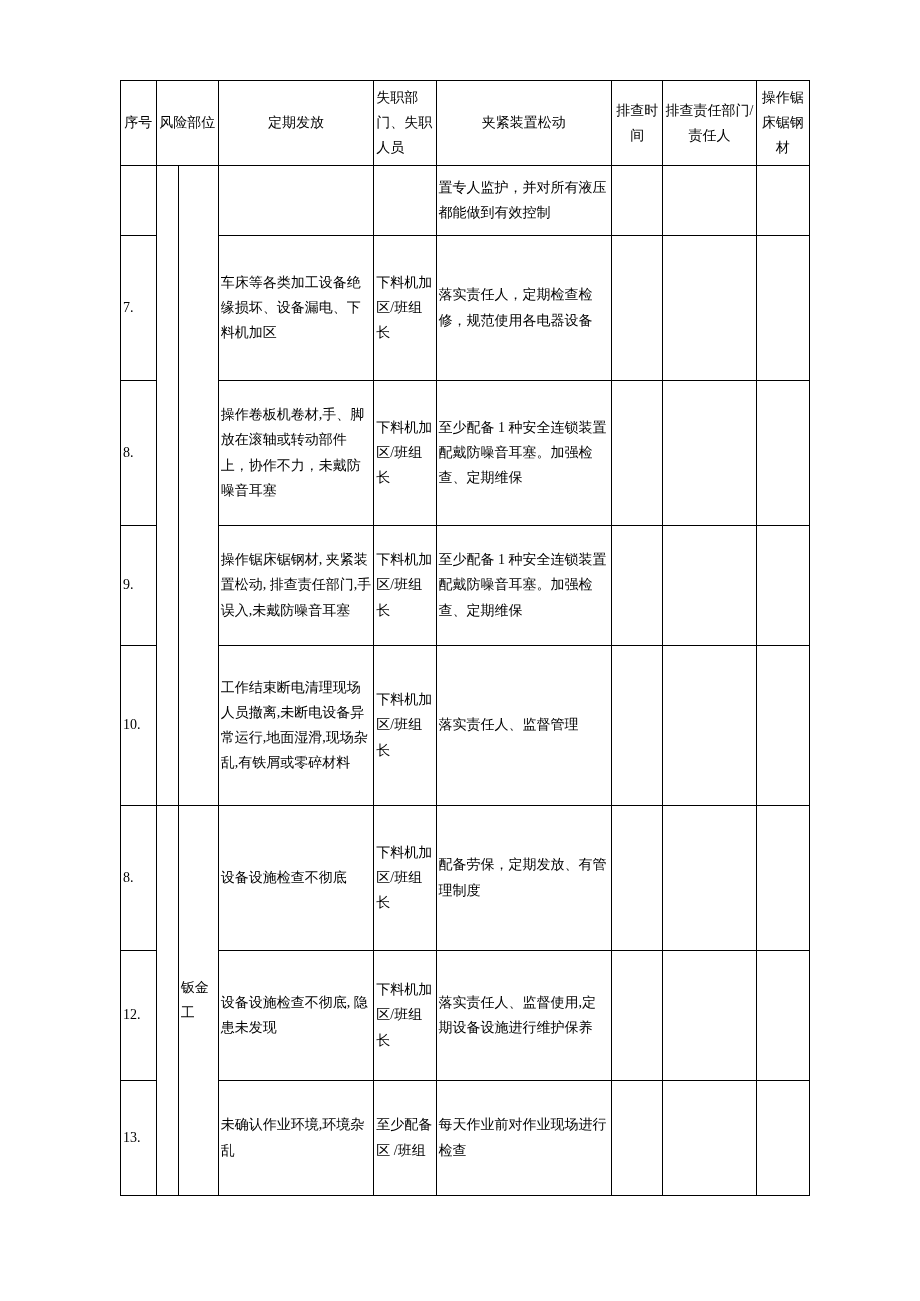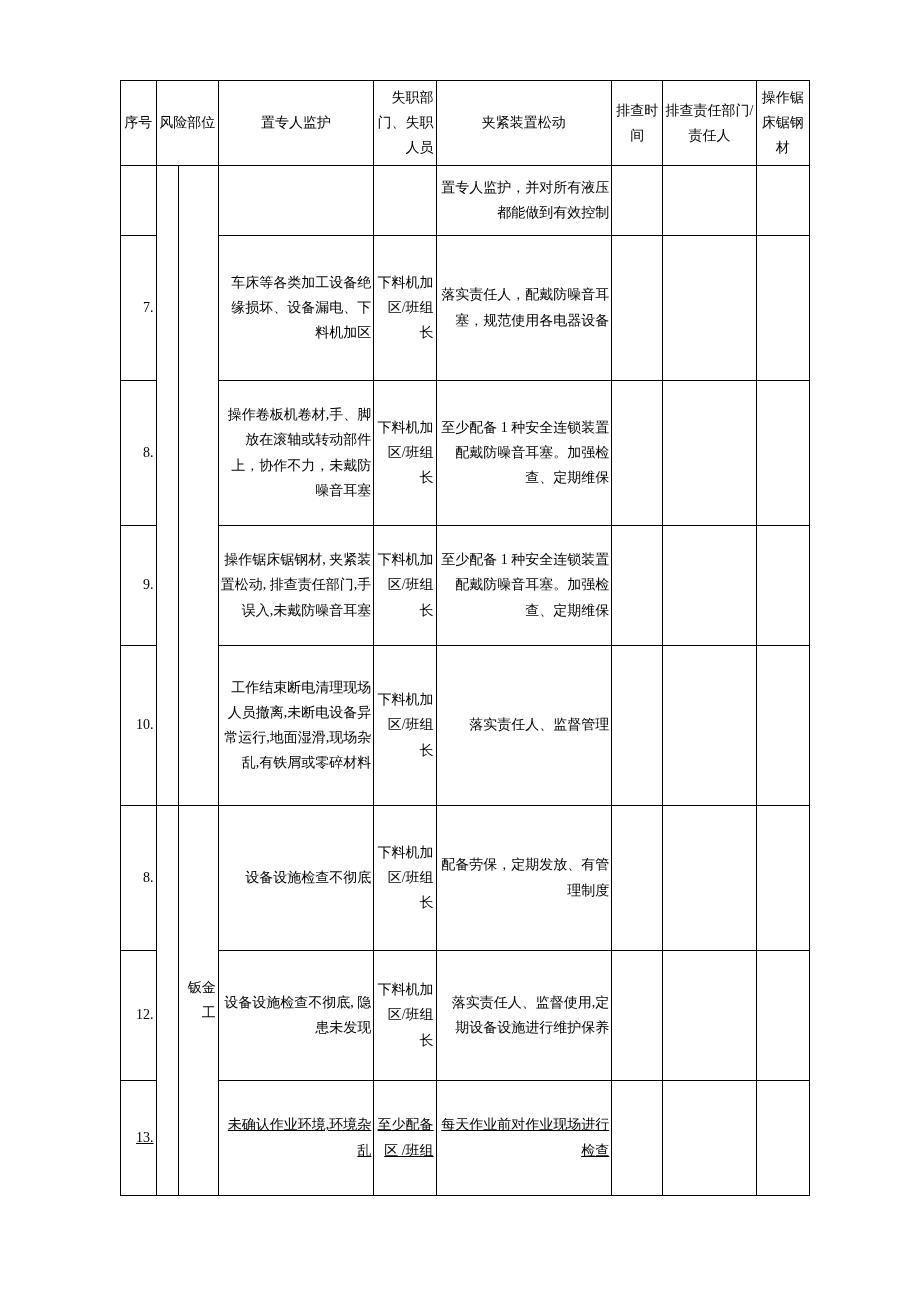--- a/index.html
+++ b/index.html
@@ -33,21 +33,21 @@
   th { text-align: center; }
   .col-seq   { width: 32px; }
   .col-loc-a { width: 20px; }
   .col-loc-b { width: 36px; }
   .col-risk  { width: 140px; }
   .col-dept  { width: 56px; }
   .col-ctrl  { width: 158px; }
   .col-time  { width: 46px; }
   .col-resp  { width: 84px; }
   .col-stat  { width: 48px; }
-  .tl { text-align: right; }
+  .tl { text-align: left; }
 </style>
 </head>
 <body>
 
 <div class="page">
   <table>
     <colgroup>
       <col class="col-seq">
       <col class="col-loc-a">
       <col class="col-loc-b">
@@ -55,21 +55,21 @@
       <col class="col-dept">
       <col class="col-ctrl">
       <col class="col-time">
       <col class="col-resp">
       <col class="col-stat">
     </colgroup>
     <thead>
       <tr>
         <th>序号</th>
         <th colspan="2">风险部位</th>
-        <th>置专人监护</th>
+        <th>定期发放</th>
         <th class="tl">失职部门、失职人员</th>
         <th>夹紧装置松动</th>
         <th>排查时间</th>
         <th>排查责任部门/责任人</th>
         <th>操作锯床锯钢材</th>
       </tr>
     </thead>
     <tbody>
 
       <tr style="height:70px;margin-left:28px;">
@@ -81,21 +81,21 @@
         <td class="tl">置专人监护，并对所有液压都能做到有效控制</td>
         <td></td>
         <td></td>
         <td></td>
       </tr>
 
       <tr style="height:145px;">
         <td class="tl">7.</td>
         <td class="tl">车床等各类加工设备绝缘损坏、设备漏电、下料机加区</td>
         <td class="tl">下料机加区/班组长</td>
-        <td class="tl">落实责任人，配戴防噪音耳塞，规范使用各电器设备</td>
+        <td class="tl">落实责任人，定期检查检修，规范使用各电器设备</td>
         <td></td>
         <td></td>
         <td></td>
       </tr>
 
       <tr style="height:145px;">
         <td class="tl">8.</td>
         <td class="tl">操作卷板机卷材,手、脚放在滚轴或转动部件上，协作不力，未戴防噪音耳塞</td>
         <td class="tl">下料机加区/班组长</td>
         <td class="tl">至少配备 1 种安全连锁装置 配戴防噪音耳塞。加强检查、定期维保</td>
@@ -139,21 +139,21 @@
       <tr style="height:130px;">
         <td class="tl">12.</td>
         <td class="tl">设备设施检查不彻底, 隐患未发现</td>
         <td class="tl">下料机加区/班组长</td>
         <td class="tl">落实责任人、监督使用,定期设备设施进行维护保养</td>
         <td></td>
         <td></td>
         <td></td>
       </tr>
 
-      <tr style="height:115px;text-decoration:underline;">
+      <tr style="height:115px;">
         <td class="tl">13.</td>
         <td class="tl">未确认作业环境,环境杂乱</td>
         <td class="tl">至少配备 区 /班组</td>
         <td class="tl">每天作业前对作业现场进行检查</td>
         <td></td>
         <td></td>
         <td></td>
       </tr>
     </tbody>
   </table>

